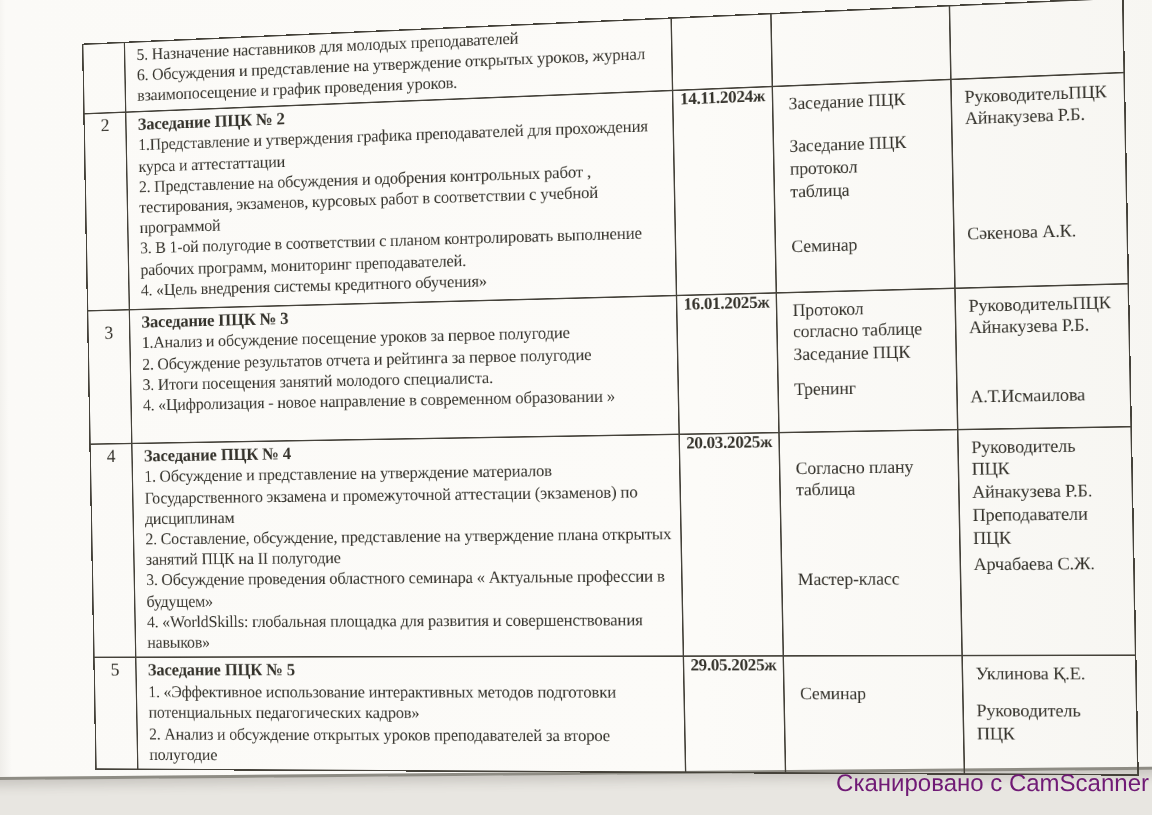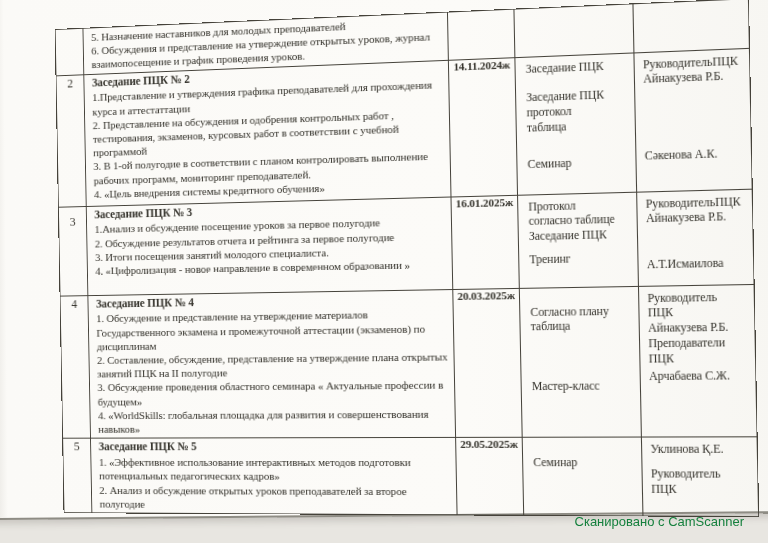--- a/index.html
+++ b/index.html
@@ -45,23 +45,23 @@
   tr.r2 td.fmt  .b2{margin-top:14px;} tr.r2 td.fmt  .b3{margin-top:21px;}
   tr.r2 td.resp .b2{margin-top:60px;}
   tr.r3 td.fmt  .b2{margin-top:8px;}
   tr.r3 td.resp .b2{margin-top:30px;}
   tr.r4 td.fmt  .b1{margin-top:12px;} tr.r4 td.fmt  .b2{margin-top:44px;}
   tr.r4 td.resp .b2{margin-top:3px;}
   tr.r5 td.fmt  .b1{margin-top:13px;}
   tr.r5 td.resp .b2{margin-top:9px;}
   
   .watermark{
-    position:absolute;right:24px;top:514px;
+    position:absolute;right:2px;top:514px;
     font-family:"Liberation Sans","DejaVu Sans",sans-serif;
-    font-size:13px;color:#15803d;
+    font-size:16px;color:#701a75;
   }
 </style>
 </head>
 <body>
 
 <div class="paper"></div>
 
 <div class="tilt">
   <table class="doc">
     <colgroup>

